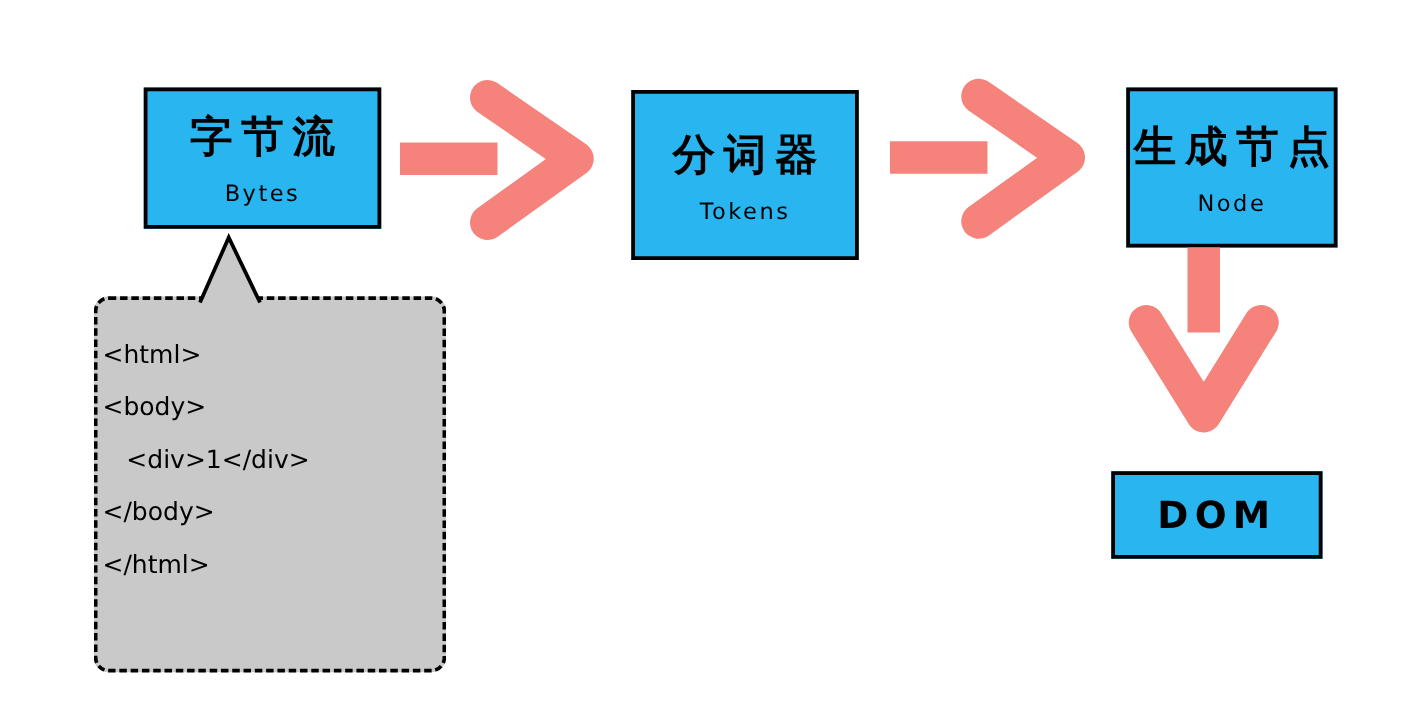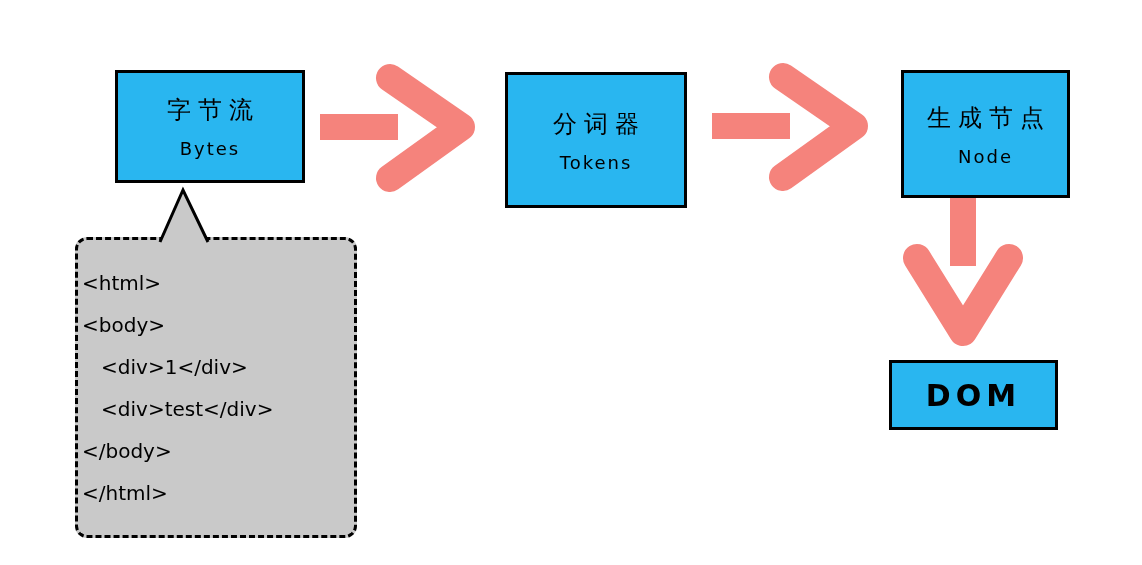--- a/index.html
+++ b/index.html
@@ -31,24 +31,24 @@
     display: flex;
     flex-direction: column;
     align-items: center;
     justify-content: center;
     gap: 12px;
     color: var(--text);
   }
   #node-bytes  { left: 115px; top: 70px;  width: 190px; height: 113px; }
   #node-tokens { left: 505px; top: 72px;  width: 182px; height: 136px; }
   #node-node   { left: 901px; top: 70px;  width: 169px; height: 128px; }
-  #node-dom    { left: 889px; top: 360px; width: 169px; height: 70px; }
+  #node-dom    { left: 889px; top: 377px; width: 169px; height: 70px; }
   .label-zh {
-    font-size: 24px;
-    font-weight: normal;
+    font-size: 34px;
+    font-weight: bold;
     letter-spacing: 7px;
     padding-left: 7px;
     white-space: nowrap;
   }
   .label-en {
     font-size: 18px;
     letter-spacing: 2px;
     white-space: nowrap;
   }
   #node-dom .label-en {
@@ -146,18 +146,17 @@
   </svg>
 
   <svg class="callout-pointer" width="70" height="58" viewBox="0 0 70 58">
     <path class="pointer-shape" d="M 10 56 L 33 4 L 58 56"></path>
   </svg>
 
   <div class="callout">
     <div class="code-line">&lt;html&gt;</div>
     <div class="code-line">&lt;body&gt;</div>
     <div class="code-line">   &lt;div&gt;1&lt;/div&gt;</div>
-    <div class="code-line">   &lt;div&gt;test&lt;/div&gt;</div>
     <div class="code-line">&lt;/body&gt;</div>
     <div class="code-line">&lt;/html&gt;</div>
   </div>
 
 </div>
 
 </body></html>

